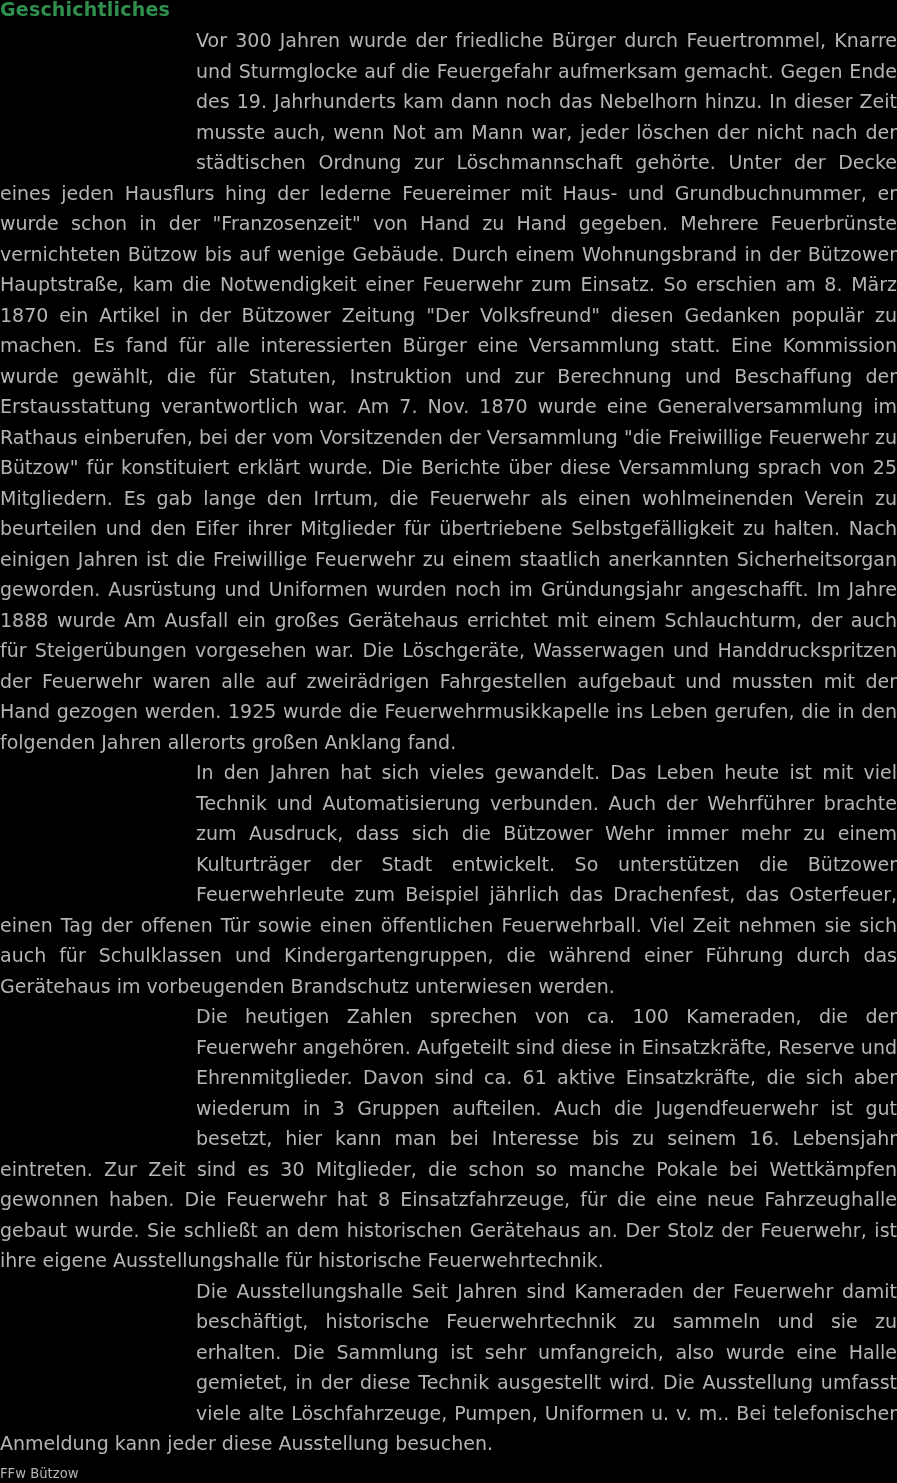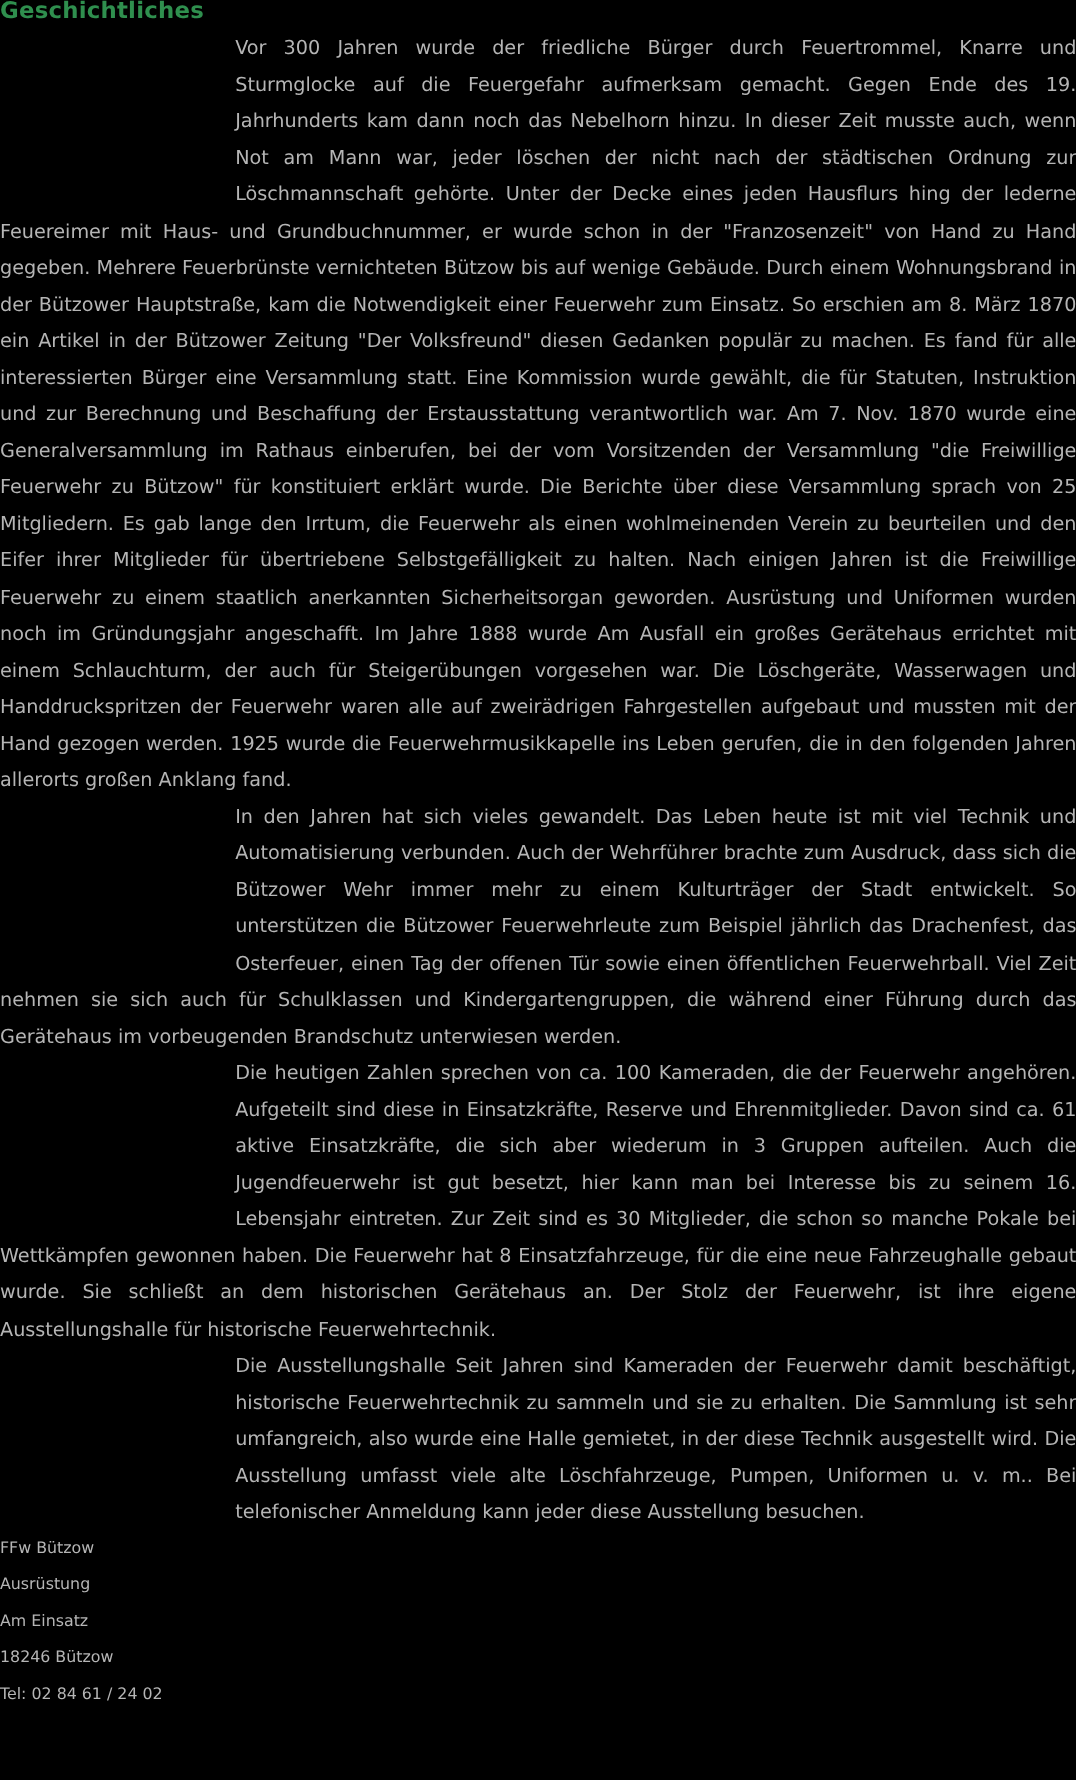--- a/index.html
+++ b/index.html
@@ -24,21 +24,21 @@
   .heading {
     color: #2f8f4e;
     font-size: 19px;
     font-weight: bold;
     letter-spacing: 0.2px;
     margin: 0 0 6px 0;
     padding: 0 0 0 0;
     line-height: 1.0;
   }
   .block {
-    font-size: 16px;
+    font-size: 19px;
     line-height: 30.5px;
     text-align: justify;
     color: #b5b5b5;
     margin: 0;
     padding: 0;
   }
   
   .indent-wrap {
     position: relative;
   }

